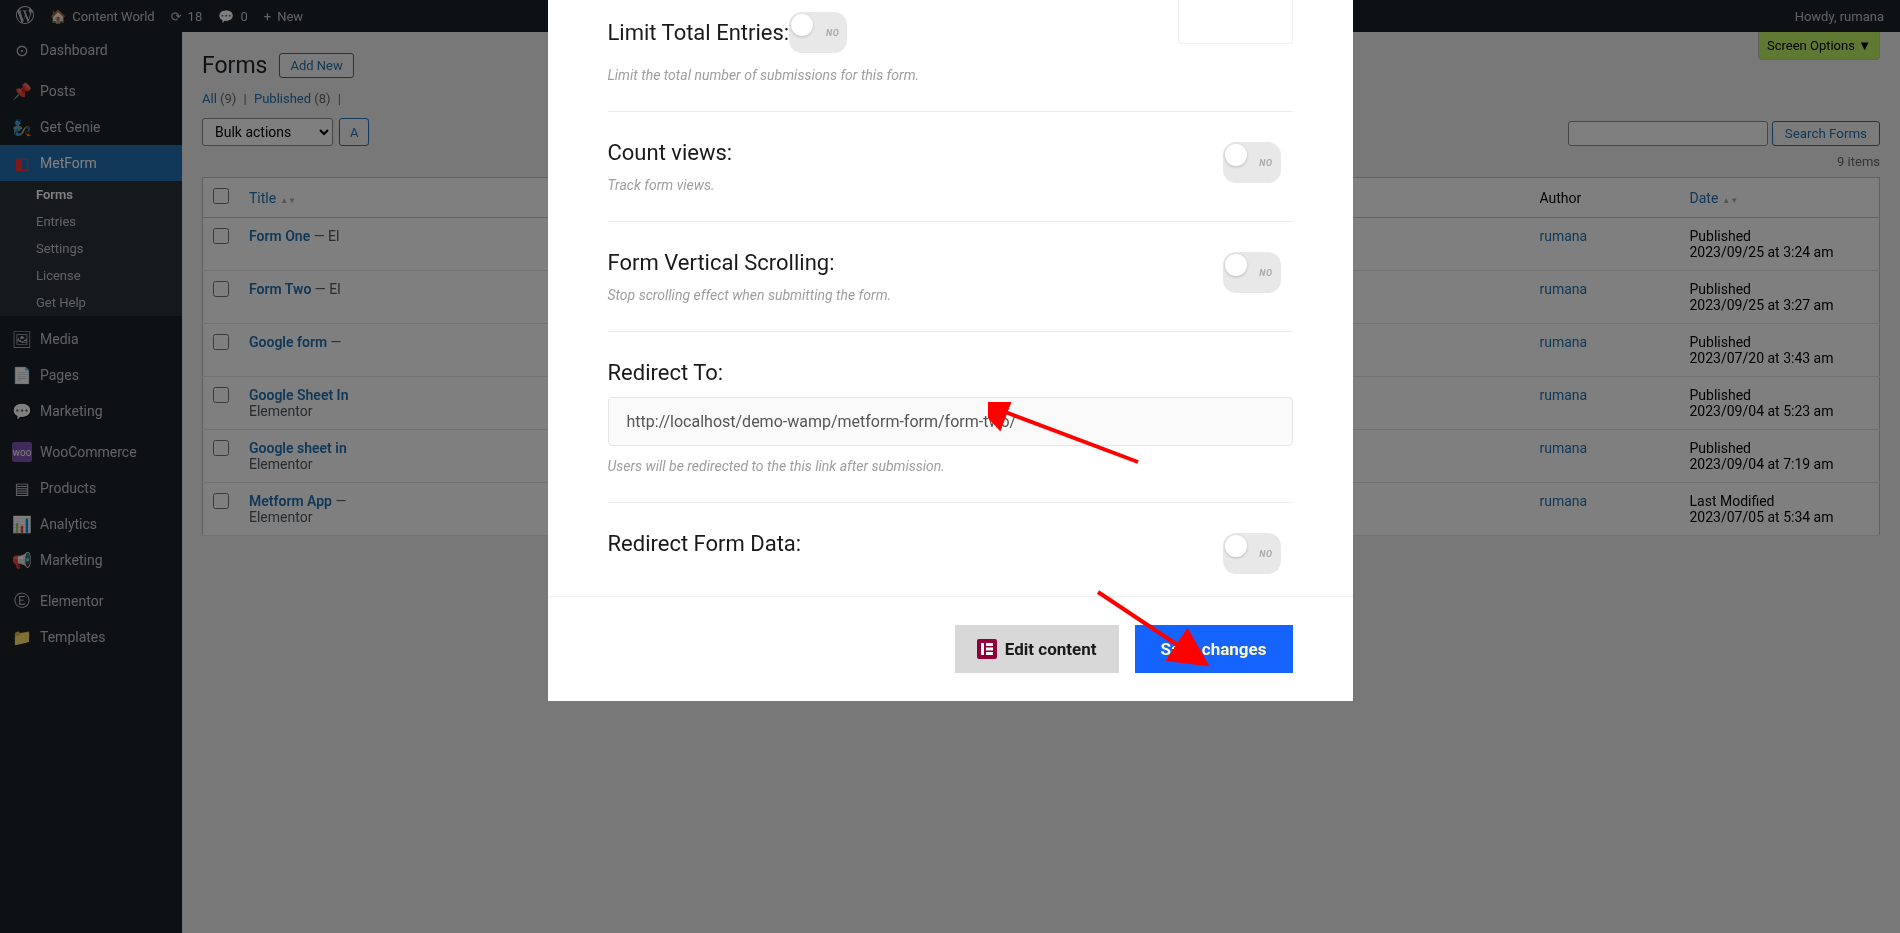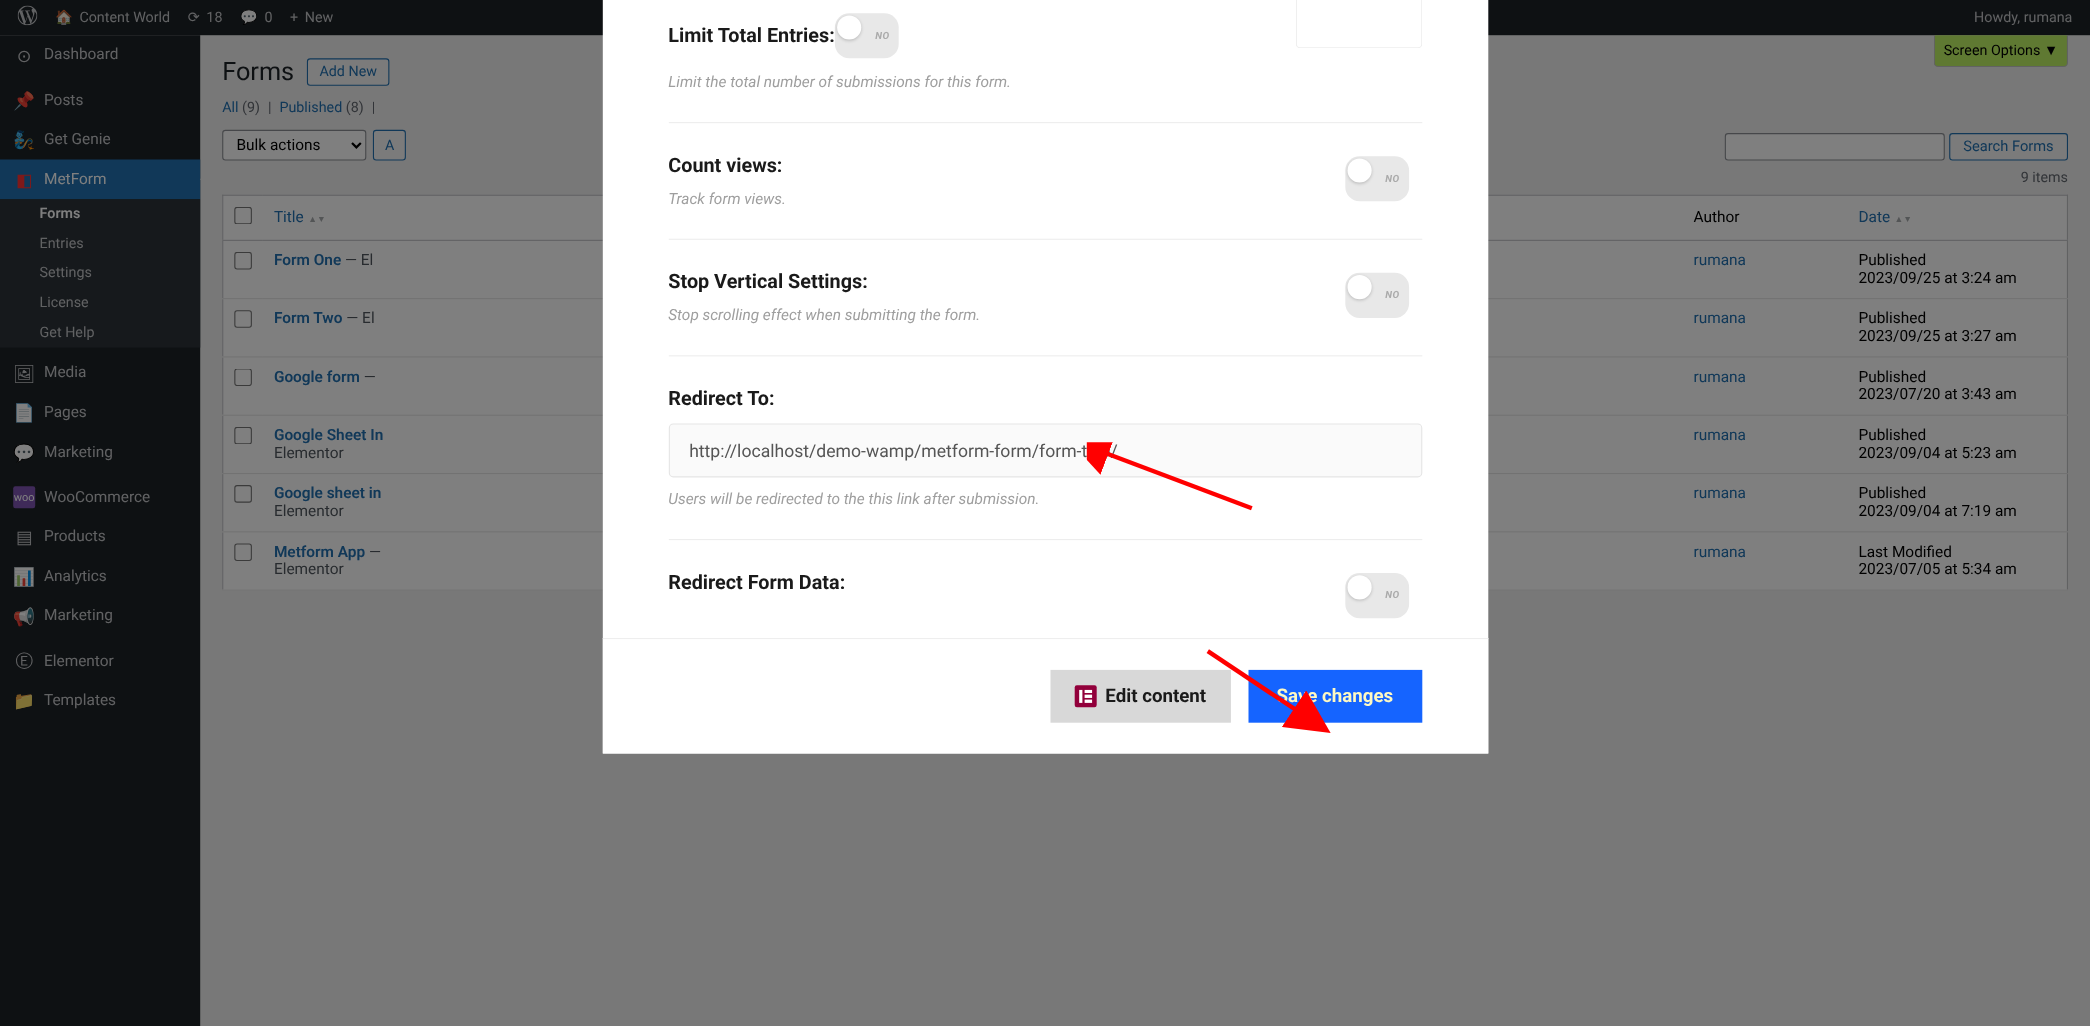--- a/index.html
+++ b/index.html
@@ -48,21 +48,21 @@
 .sort-icons { display: inline-flex; flex-direction: column; margin-left: 4px; font-size: 8px; line-height: 6px; color: #a7aaad; }
 
 
 .screen-options { position: absolute; right: 20px; top: 32px; border: 1px solid #c3c4c7; border-top: none; background: #bef264; padding: 6px 8px; font-size: 13px; border-radius: 0 0 4px 4px; cursor: pointer; }
 
 
 .modal-overlay { position: absolute; inset: 0; background: rgba(0,0,0,0.5); display: flex; justify-content: center; align-items: flex-start; }
 .modal-dialog { width: 805px; background: #fff; margin-top: -16px; display: flex; flex-direction: column; max-height: 100%; position: relative; }
 .modal-body { padding: 0 60px; flex: 1; overflow-y: auto; }
 .form-row { border-bottom: 1px solid #ededed; padding: 28px 0; position: relative; }
-.form-label { font-size: 18px; font-weight: 700; color: #1a1a1a; margin-bottom: 12px; }
+.form-label { font-size: 22px; font-weight: 400; color: #1a1a1a; margin-bottom: 12px; }
 .form-description { font-size: 14px; color: #9e9e9e; font-style: italic; }
 .form-input { width: 100%; padding: 14px 18px; border: 1px solid #e5e5e5; background: #fafafa; border-radius: 4px; font-size: 16px; margin-bottom: 12px; color: #555; }
 .toggle { position: absolute; right: 12px; top: 30px; width: 58px; height: 41px; background: #e8e8e8; border-radius: 13px; cursor: pointer; font-style: italic; }
 .toggle-knob { position: absolute; left: 2px; top: 2px; width: 22px; height: 22px; background: #fff; border-radius: 50%; box-shadow: 0 1px 3px rgba(0,0,0,0.2); }
 .toggle-label { position: absolute; right: 8px; top: 50%; transform: translateY(-50%); font-size: 9px; color: #aaa; font-weight: 700; letter-spacing: 0.5px; }
 .toggle.inline { position: relative; top: 0; display: inline-block; vertical-align: middle; margin-left: 12px; }
 
 .modal-footer { padding: 28px 60px; display: flex; justify-content: flex-end; gap: 16px; border-top: 1px solid #eee; background:#fff; }
 .btn-edit { background: #d8d8d8; padding: 14px 22px; border: none; font-size: 17px; font-weight: 700; cursor: pointer; display: flex; align-items: center; gap: 8px; color: #1a1a1a; }
 .btn-save { background: #1564ff; color: #fef9c3; padding: 14px 26px; border: none; font-size: 17px; font-weight: 700; cursor: pointer; }
@@ -267,21 +267,21 @@
       </div>
       <div class="form-row">
         <div class="form-label">Count views:</div>
         <div class="form-description">Track form views.</div>
         <div class="toggle">
             <div class="toggle-knob"></div>
             <div class="toggle-label">NO</div>
           </div>
       </div>
       <div class="form-row">
-        <div class="form-label">Stop Vertical Settings:</div>
+        <div class="form-label">Form Vertical Scrolling:</div>
         <div class="form-description">Stop scrolling effect when submitting the form.</div>
         <div class="toggle">
             <div class="toggle-knob"></div>
             <div class="toggle-label">NO</div>
           </div>
       </div>
       <div class="form-row">
         <div class="form-label">Redirect To:</div>
         <input class="form-input" value="http://localhost/demo-wamp/metform-form/form-two/" style="">
         <div class="form-description">Users will be redirected to the this link after submission.</div>

